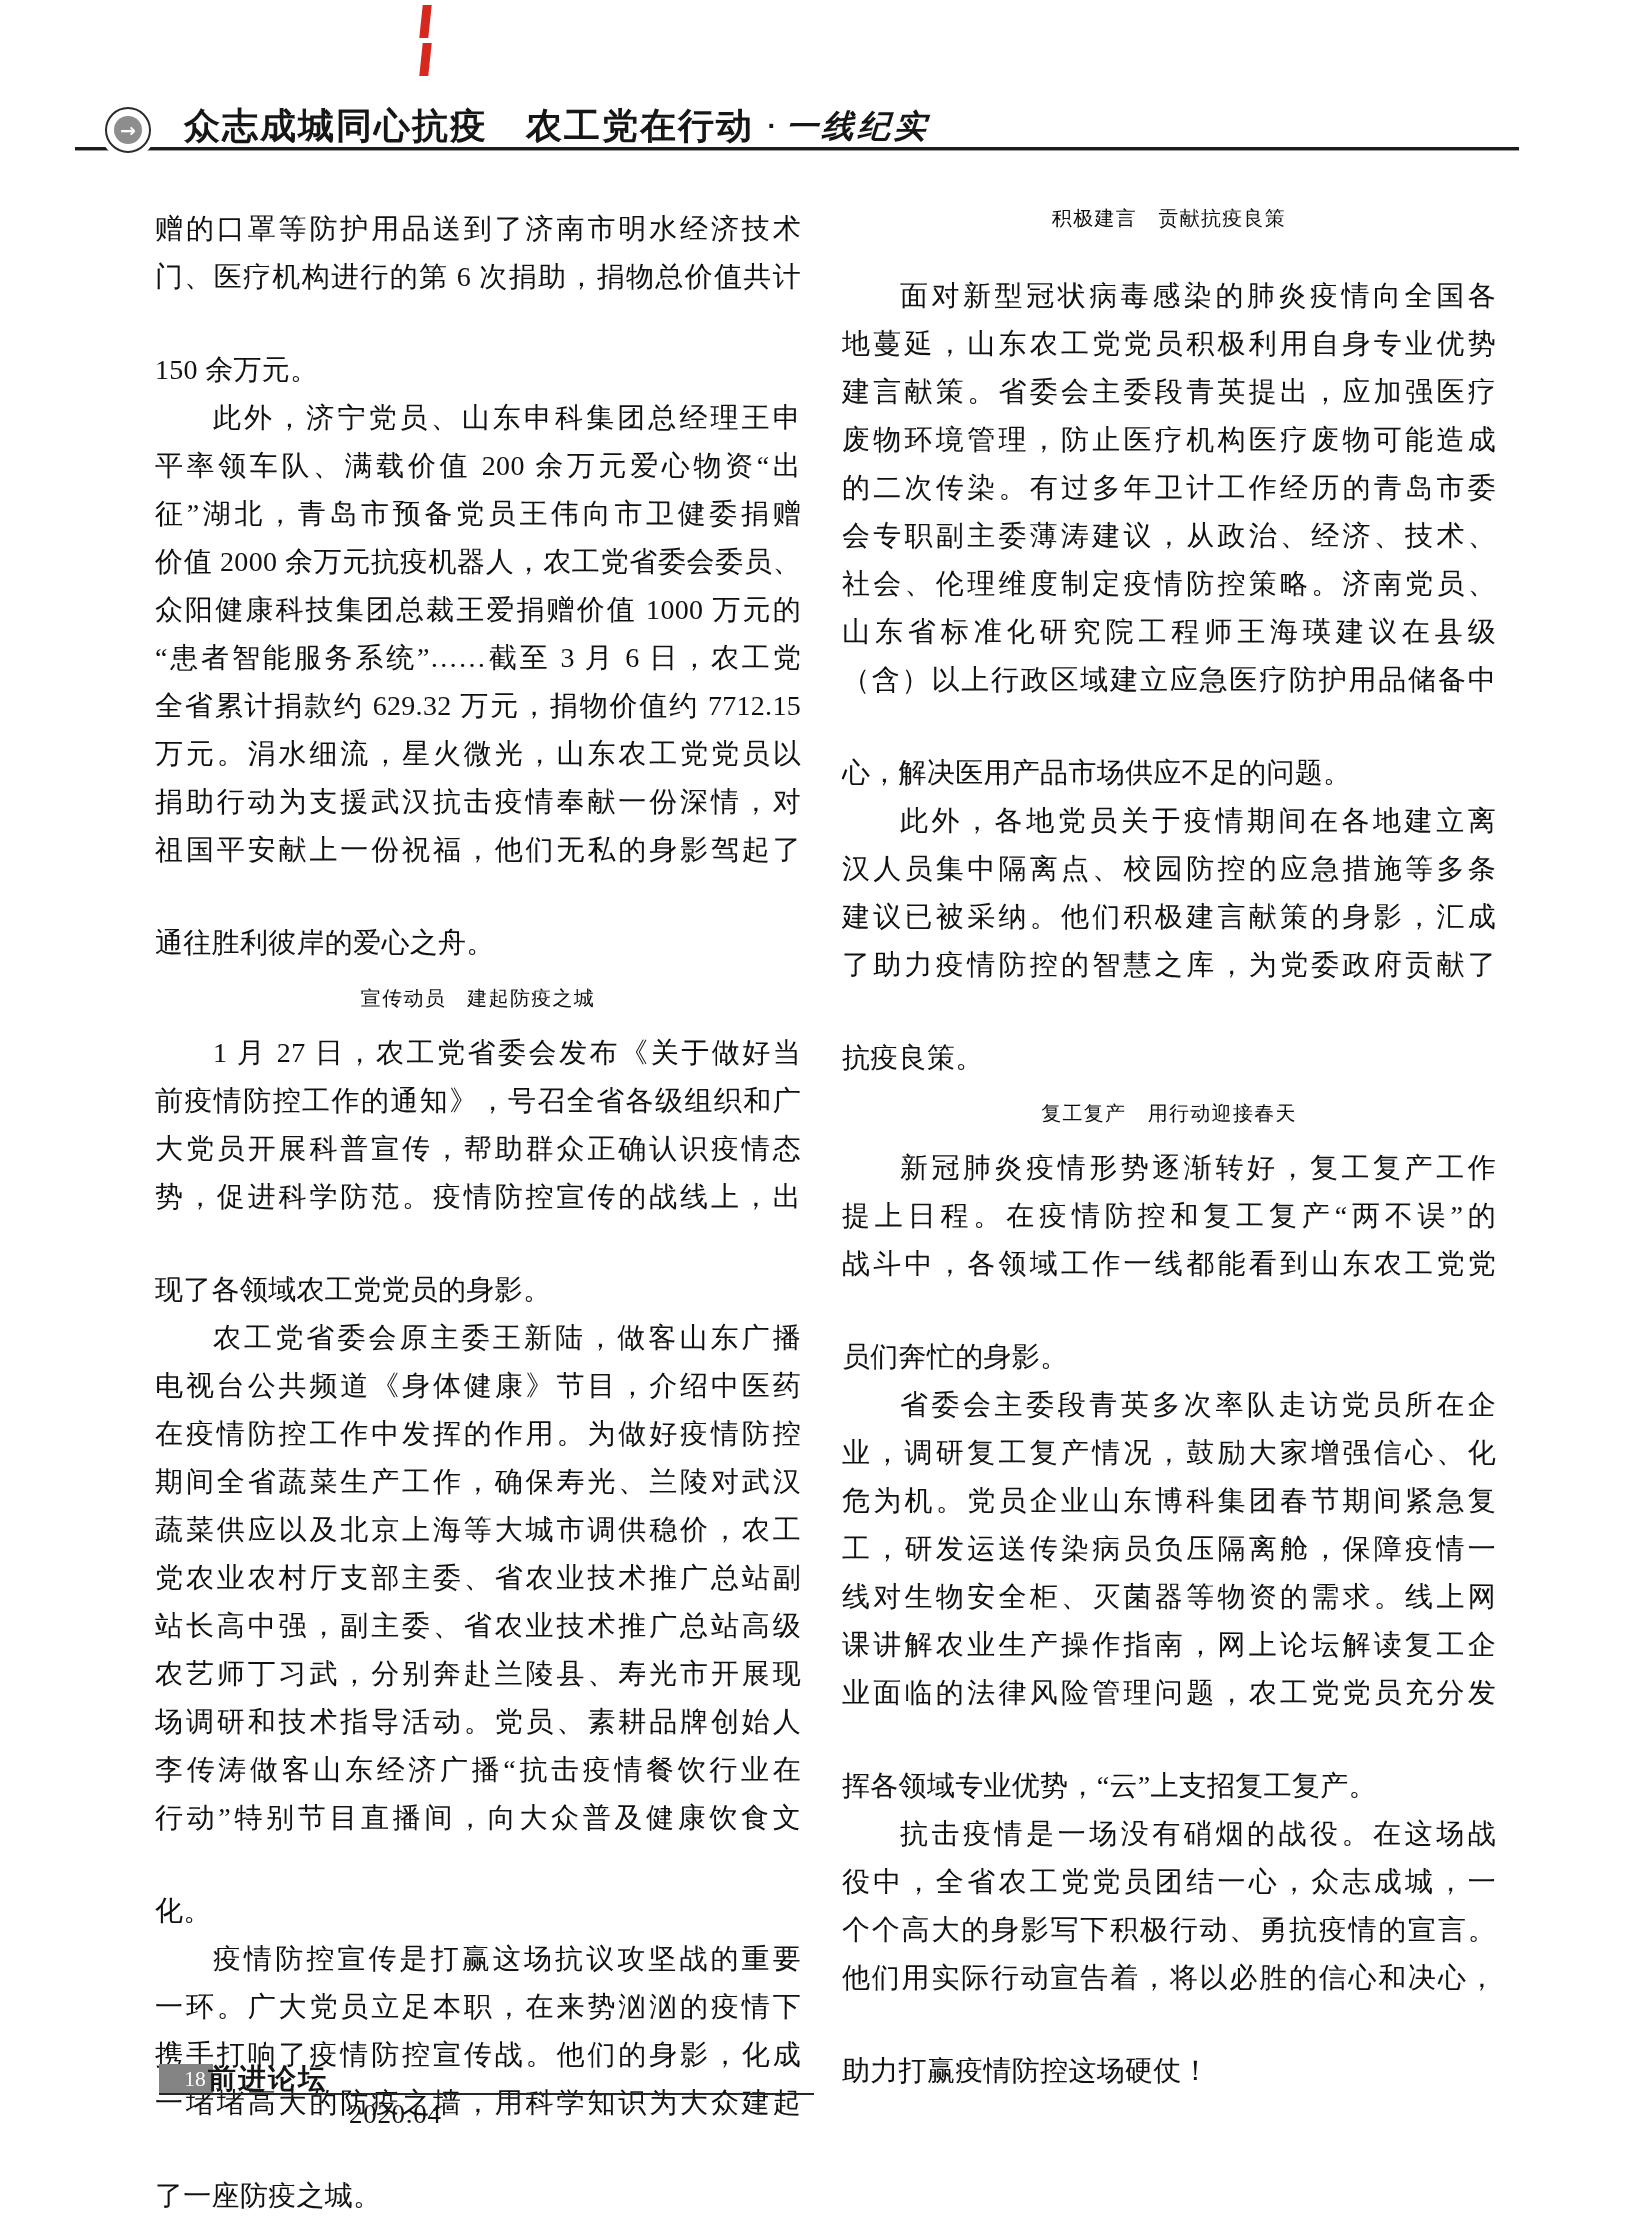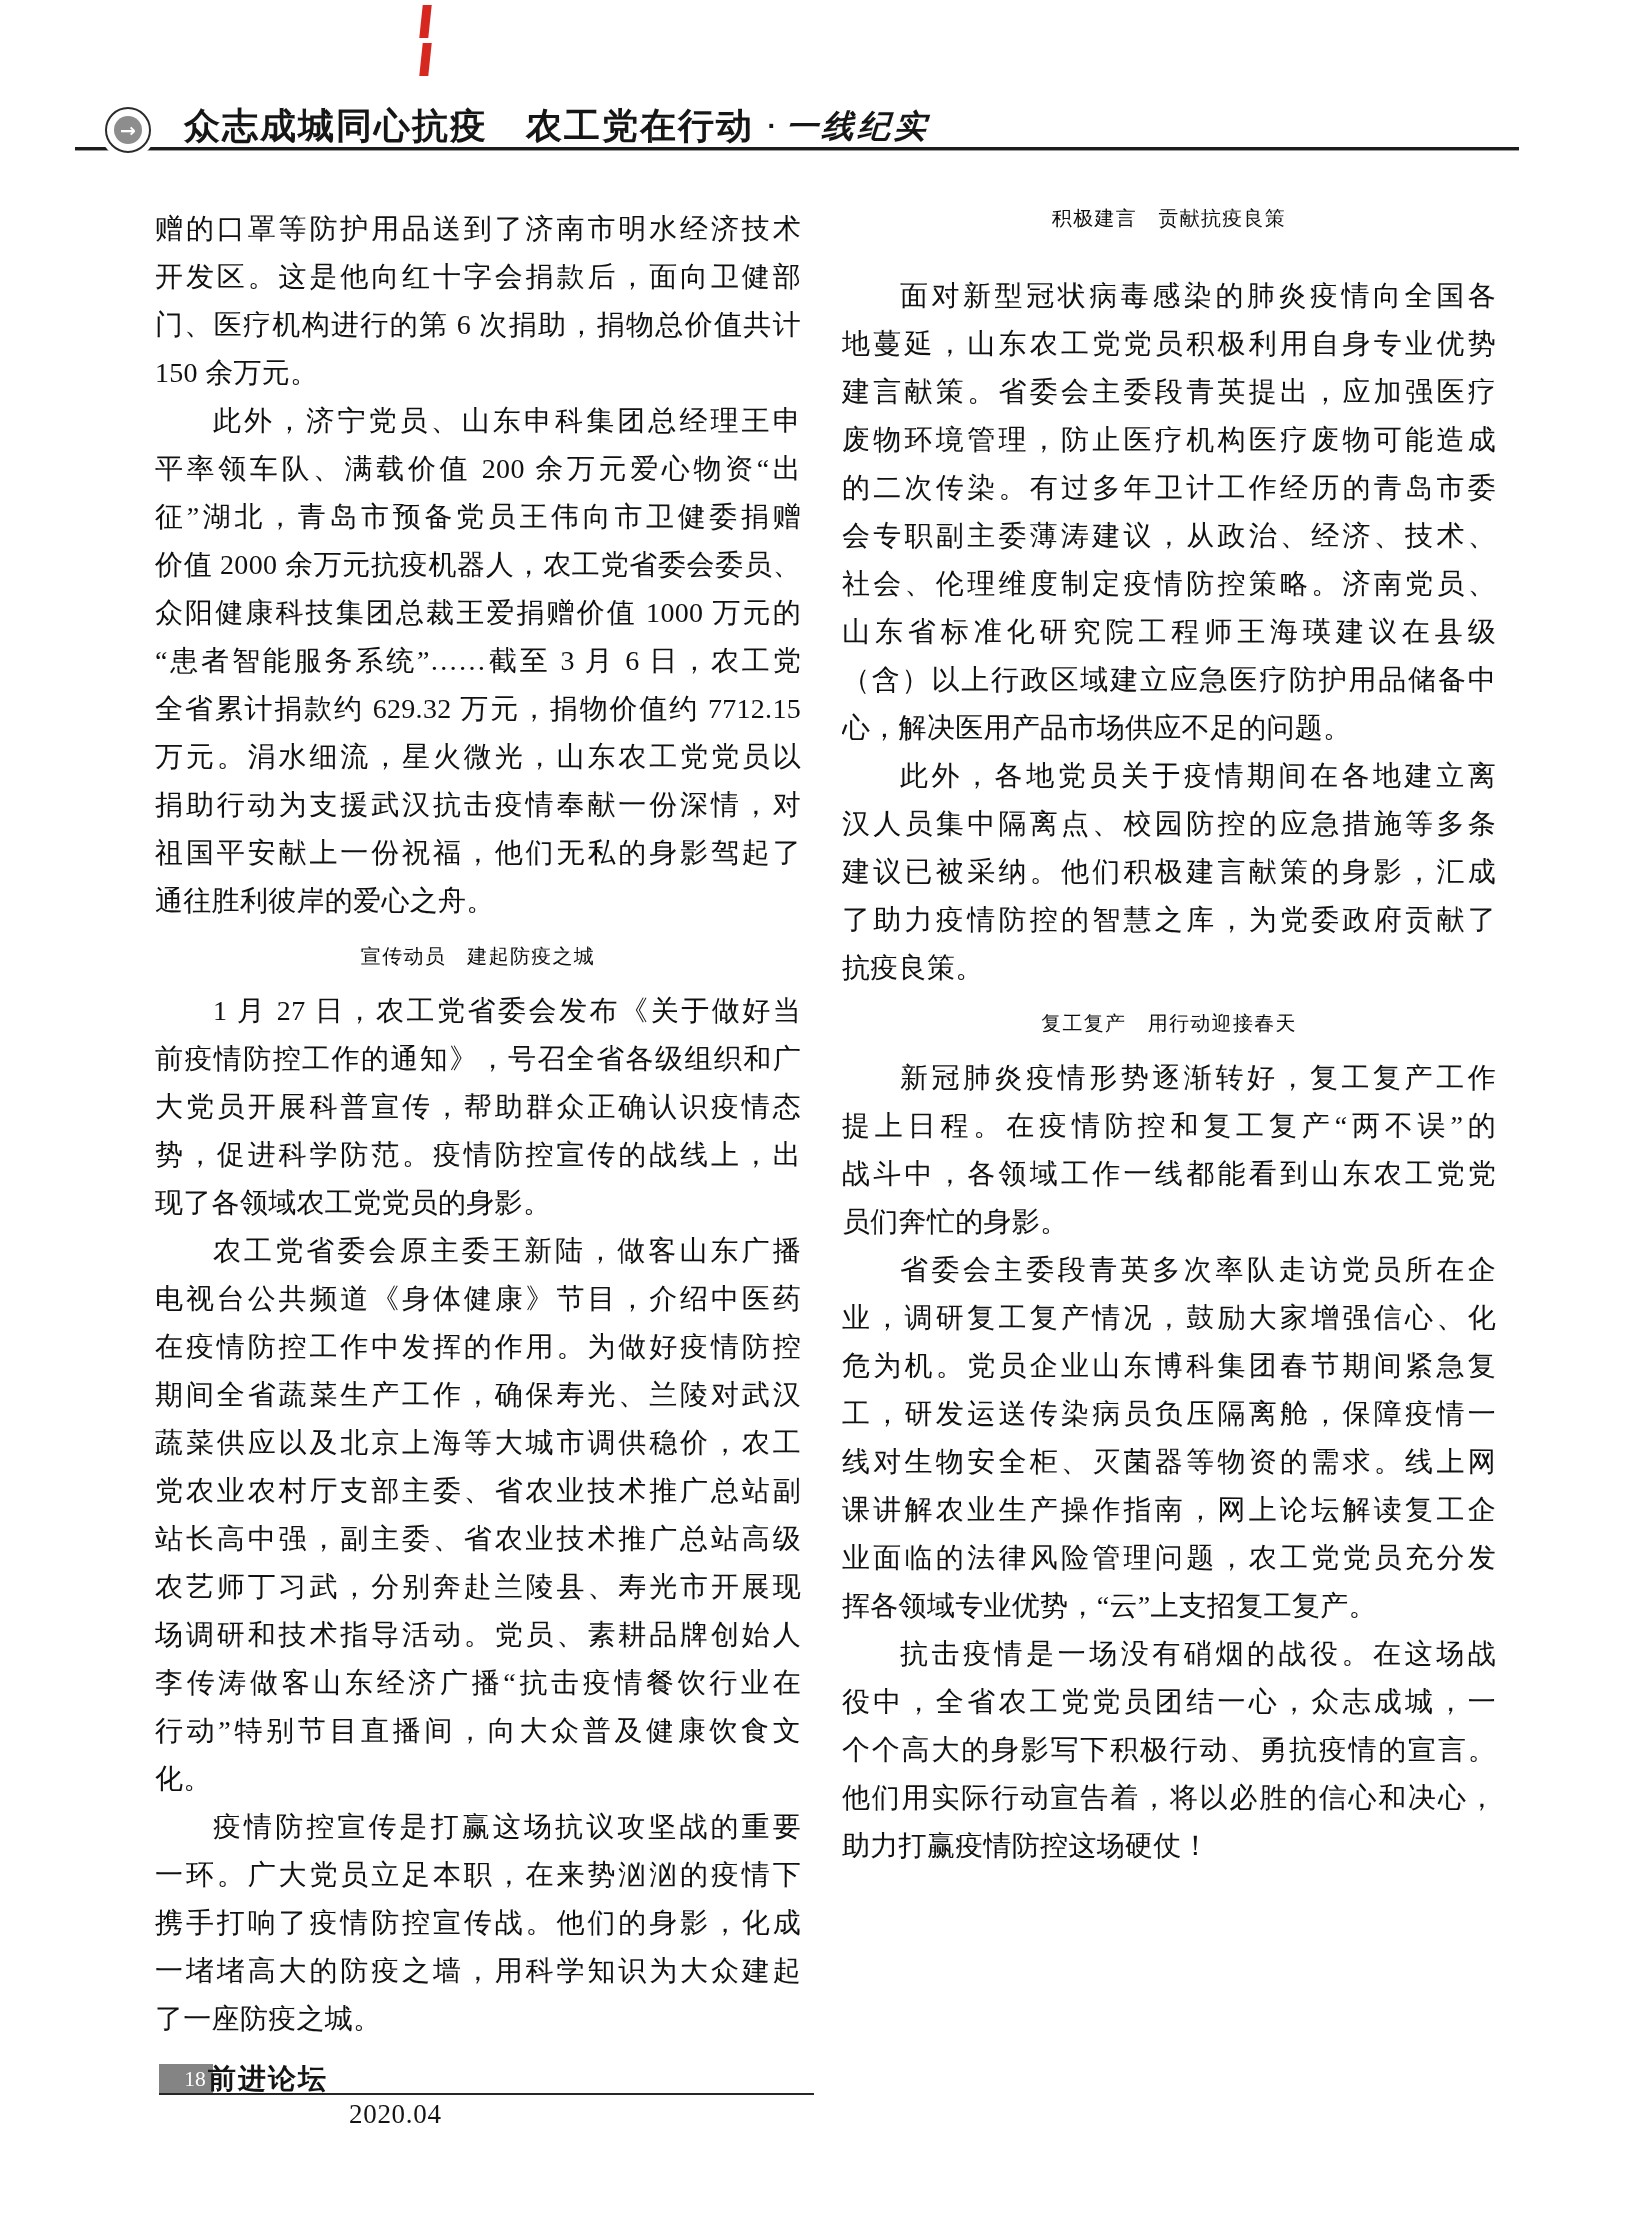--- a/index.html
+++ b/index.html
@@ -60,21 +60,21 @@
   
   .col{position:absolute;}
   .col-left{left:155px;top:205px;width:646px;}
   .col-right{left:842px;top:204px;width:654px;}
   .line{
     height:48px;line-height:48px;font-size:28px;
     text-align:justify;text-align-last:justify;
     overflow:hidden;white-space:nowrap;
     letter-spacing:0.3px;
   }
-  .line.para-end{text-align-last:left;}
+  .line.para-end{text-align-last:left;margin-top:45px;}
   .line.indent{padding-left:58px;}
   .col-heading{
     height:62px;display:flex;align-items:center;justify-content:center;
     font-weight:normal;font-size:20px;letter-spacing:1.3px;color:#0d0d0d;
   }
   .col-right .col-heading.first{height:67px;align-items:flex-start;padding-top:1.3px;}
   
   .footer-rule{
     position:absolute;left:159px;top:2093px;width:655px;height:2px;background:#262626;
   }
@@ -110,21 +110,20 @@
   </div>
 
   <div class="header-titles">
     <span class="header-title">众志成城同心抗疫　农工党在行动</span>
     <span class="header-dot">·</span>
     <span class="header-subtitle">一线纪实</span>
   </div>
 
   <div class="col col-left">
       <div class="line">赠的口罩等防护用品送到了济南市明水经济技术</div>
-      <div class="line">开发区。这是他向红十字会捐款后，面向卫健部</div>
       <div class="line">门、医疗机构进行的第 6 次捐助，捐物总价值共计</div>
       <div class="line para-end">150 余万元。</div>
       <div class="line indent">此外，济宁党员、山东申科集团总经理王申</div>
       <div class="line">平率领车队、满载价值 200 余万元爱心物资“出</div>
       <div class="line">征”湖北，青岛市预备党员王伟向市卫健委捐赠</div>
       <div class="line">价值 2000 余万元抗疫机器人，农工党省委会委员、</div>
       <div class="line">众阳健康科技集团总裁王爱捐赠价值 1000 万元的</div>
       <div class="line">“患者智能服务系统”……截至 3 月 6 日，农工党</div>
       <div class="line">全省累计捐款约 629.32 万元，捐物价值约 7712.15</div>
       <div class="line">万元。涓水细流，星火微光，山东农工党党员以</div>

